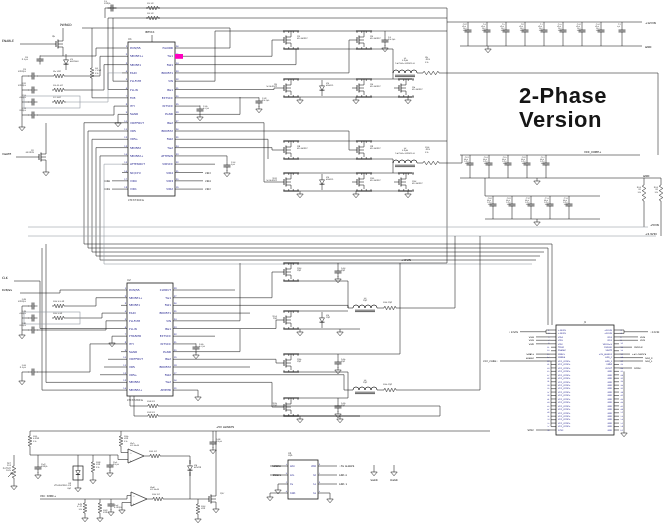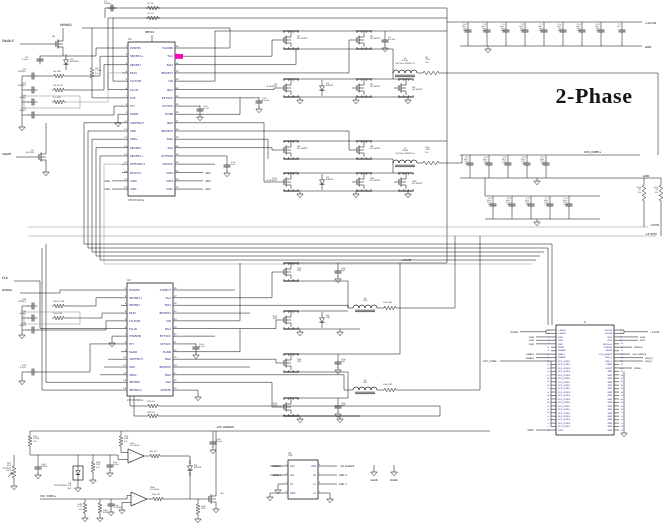--- a/index.html
+++ b/index.html
@@ -1,21 +1,21 @@
 <!DOCTYPE html>
 <html><head>
 <meta charset="utf-8">
 <style>
   html,body{margin:0;padding:0;background:#fff;}
   #page{position:relative;width:670px;height:532px;background:#ffffff;overflow:hidden;
         font-family:"DejaVu Sans", sans-serif;}
   #sch{position:absolute;left:0;top:0;}
   #title{position:absolute;left:519px;top:84px;width:150px;
-         font-family:Liberation Serif, serif;font-weight:bold;
-         font-size:22px;line-height:24px;color:#151515;letter-spacing:.5px;text-align:center;}
+         font-family:Liberation Sans, sans-serif;font-weight:bold;
+         font-size:22px;line-height:24px;color:#151515;letter-spacing:.5px;}
   text{font-family:"DejaVu Sans", sans-serif;}
 </style>
 </head>
 <body>
 
 <div id="page">
   <svg id="sch" width="670" height="532" viewBox="0 0 670 532">
       <g>
         <polyline points="105,8 447,8" fill="none" stroke="#1b1b1b" stroke-width="0.55"></polyline>
       </g>
@@ -2231,14 +2231,15 @@
       </g>
       <g>
         <text x="645" y="362" font-size="2.2" fill="#000000" text-anchor="start">ADD_1</text>
       </g>
       <g>
         <text x="634" y="369" font-size="2.2" fill="#000000" text-anchor="start">CKOUT</text>
       </g>
     </svg>
   <div id="title">
     <div>2-Phase</div>
+    <div>Version</div>
   </div>
 </div>
 
 </body></html>

